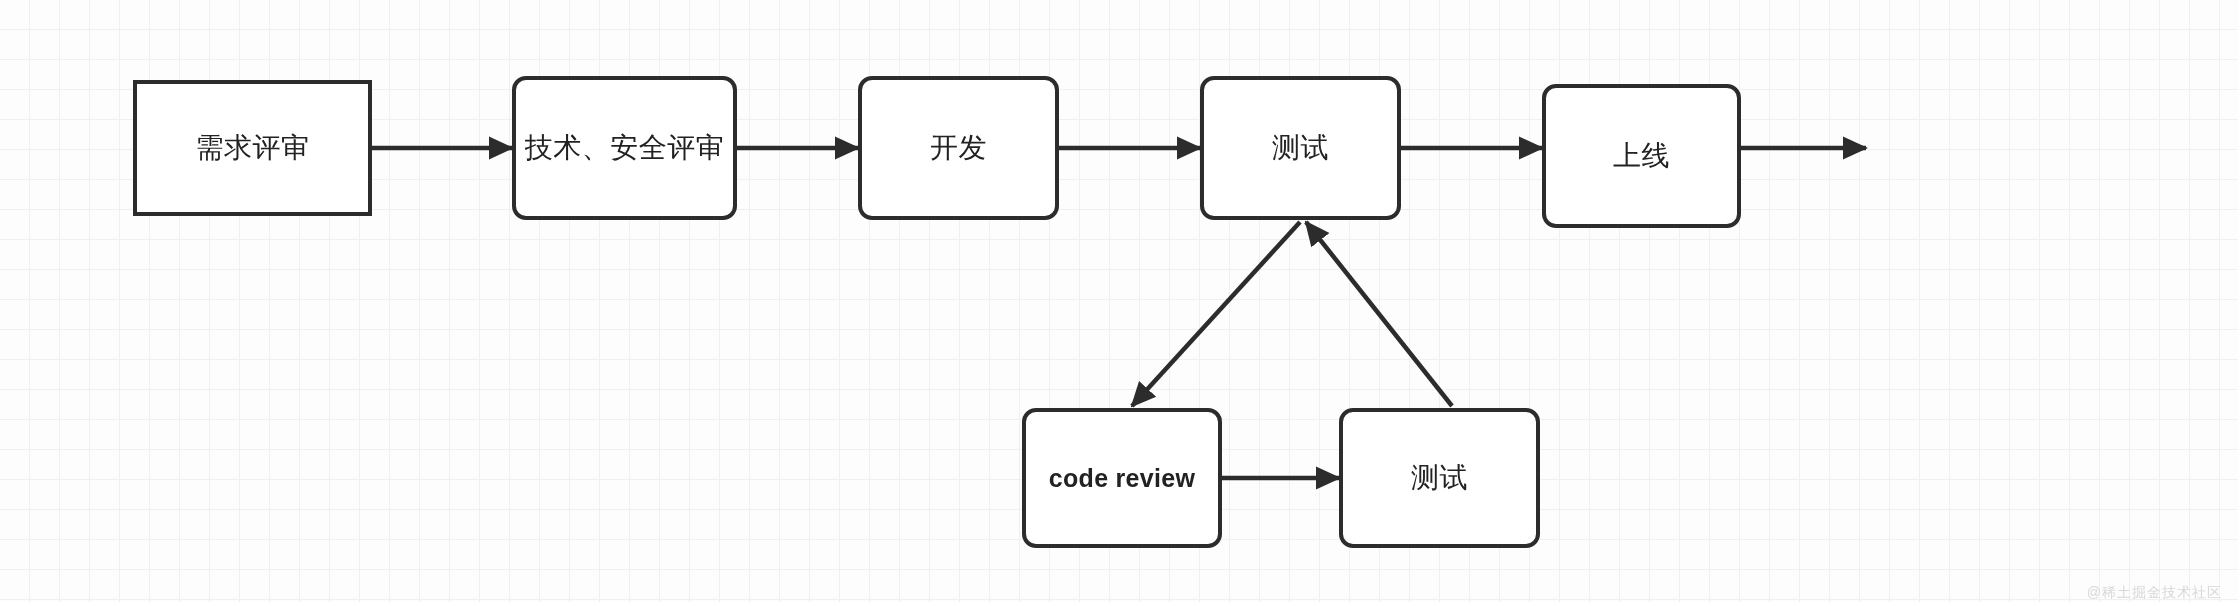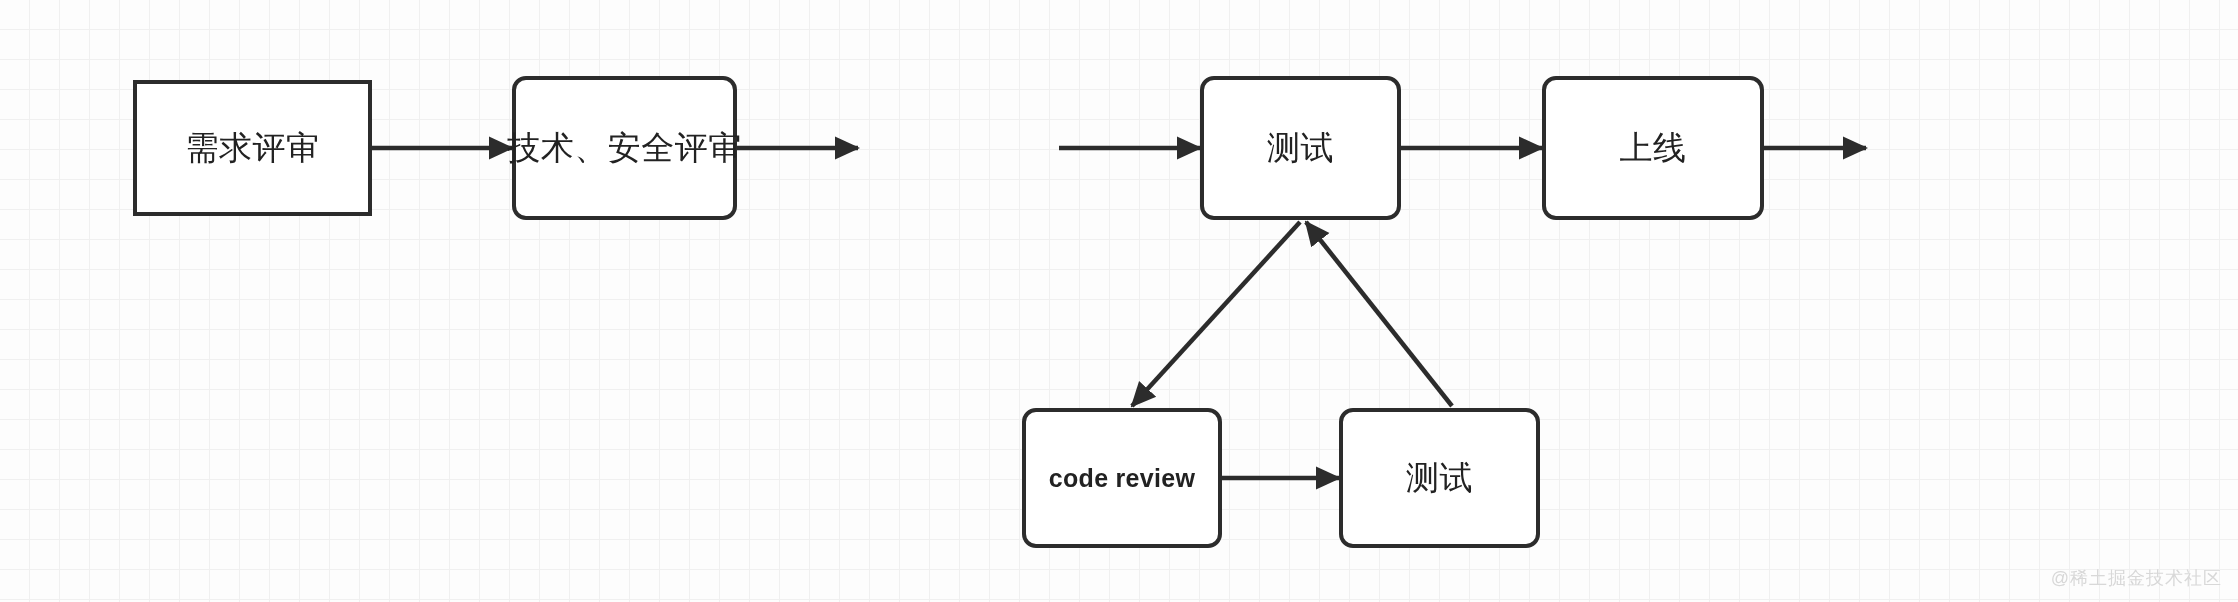--- a/index.html
+++ b/index.html
@@ -35,34 +35,34 @@
     background: #ffffff;
     border: 4px solid #2c2c2c;
     display: flex;
     align-items: center;
     justify-content: center;
     z-index: 2;
   }
   .node.rounded { border-radius: 14px; }
   .node.square  { border-radius: 0; }
   .node-label {
-    font-size: 33px;
+    font-size: 28px;
     color: #222222;
     letter-spacing: 0.5px;
     line-height: 1.2;
     white-space: nowrap;
     text-align: center;
     user-select: none;
   }
   .node-label.latin { font-size: 25px; letter-spacing: 0.3px; }
   #watermark {
     position: absolute;
     right: 16px;
-    bottom: 12px;
-    font-size: 18px;
+    bottom: 0;
+    font-size: 14px;
     color: #d8d8d8;
     letter-spacing: 1px;
     user-select: none;
     z-index: 3;
   }
 </style>
 </head>
 <body>
 
 <div id="canvas">
@@ -88,26 +88,29 @@
   </svg>
 
   <div class="node square" style="left:133px; top:80px; width:239px; height:136px;">
     <span class="node-label">需求评审</span>
   </div>
 
   <div class="node rounded" style="left:512px; top:76px; width:225px; height:144px;">
     <span class="node-label">技术、安全评审</span>
   </div>
 
+  <div class="node rounded" style="left:858px; top:76px; width:201px; height:144px;">
+    <span class="node-label">开发</span>
+  </div>
 
   <div class="node rounded" style="left:1200px; top:76px; width:201px; height:144px;">
     <span class="node-label">测试</span>
   </div>
 
-  <div class="node rounded" style="left:1542px; top:76px; width:222px; height:144px;">
+  <div class="node rounded" style="left:1542px; top:84px; width:199px; height:144px;">
     <span class="node-label">上线</span>
   </div>
 
 
   <div class="node rounded" style="left:1022px; top:408px; width:200px; height:140px;font-weight:bold;">
     <span class="node-label latin">code review</span>
   </div>
 
   <div class="node rounded" style="left:1339px; top:408px; width:201px; height:140px;">
     <span class="node-label">测试</span>

